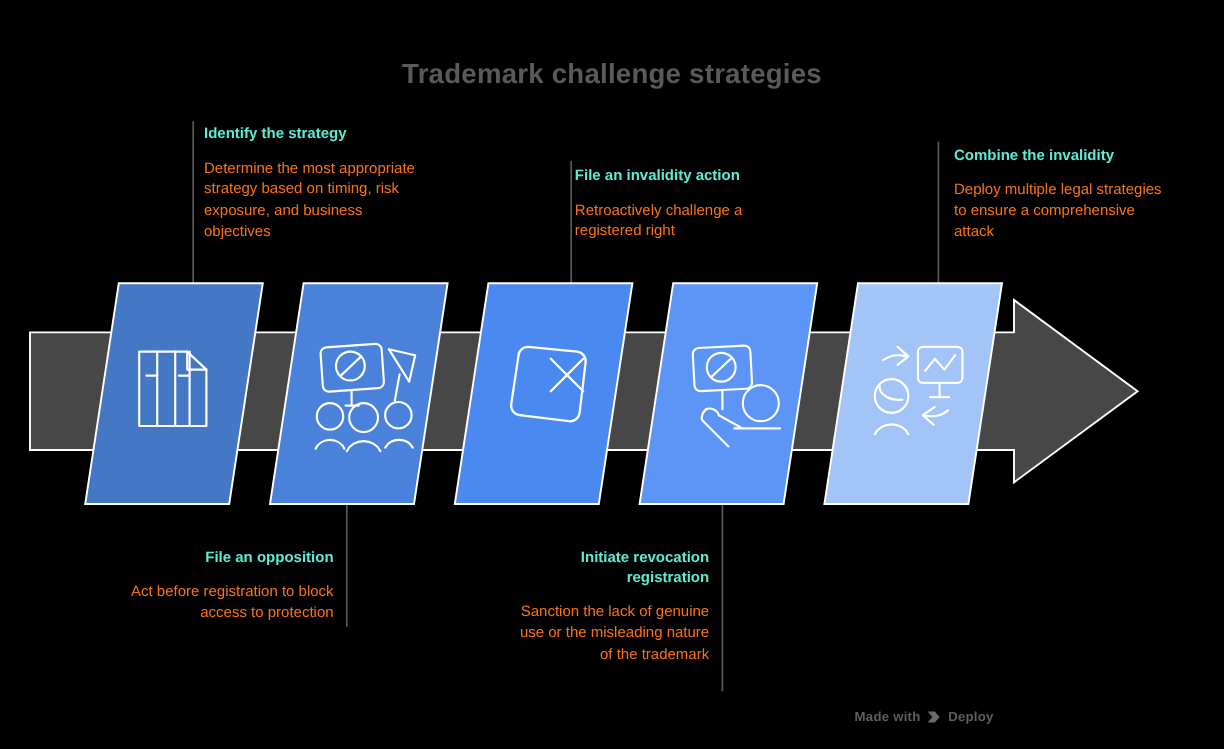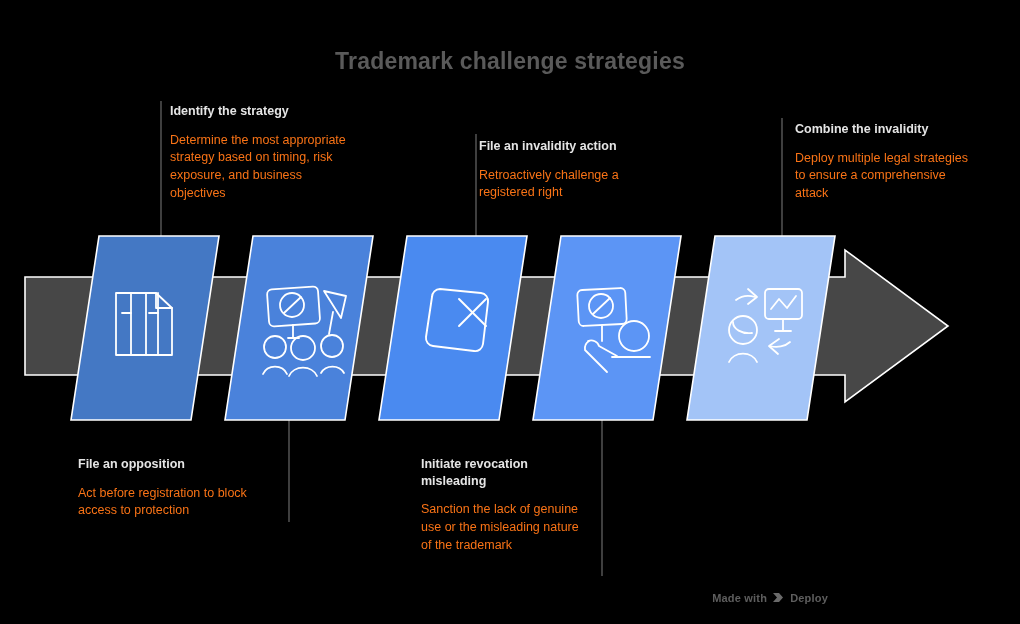--- a/index.html
+++ b/index.html
@@ -34,32 +34,32 @@
     width: 1020px; height: 624px;
   }
 
   
   .callout {
     position: absolute;
   }
   .callout .c-title {
     font-size: 12.5px;
     font-weight: bold;
-    color: #e5e5e5;
+    color: #5eead4;
     line-height: 1.32;
     margin-bottom: 12px;
   }
   .callout .c-body {
     font-size: 12.5px;
     font-weight: normal;
     color: #f97316;
     line-height: 1.42;
   }
   .callout.align-left  { text-align: left; }
-  .callout.align-right { }
+  .callout.align-right { text-align: right; }
 
   
   #footer {
     position: absolute;
     right: 28px; bottom: 20px;
     display: flex;
     align-items: flex-start;
     gap: 5px;
     font-size: 11px;
     font-weight: bold;
@@ -193,21 +193,21 @@
     <div class="c-title">File an opposition</div>
     <div class="c-body">Act before registration to block access to protection</div>
   </div>
 
   <div class="callout align-left" style="left:479px; top:138px; width:185px;">
     <div class="c-title">File an invalidity action</div>
     <div class="c-body">Retroactively challenge a registered right</div>
   </div>
 
   <div class="callout align-right" style="left:421px; top:456px; width:170px;">
-    <div class="c-title">Initiate revocation misleading</div>
+    <div class="c-title">Initiate revocation registration</div>
     <div class="c-body">Sanction the lack of genuine use or the misleading nature of the trademark</div>
   </div>
 
   <div class="callout align-left" style="left:795px; top:121px; width:175px;">
     <div class="c-title">Combine the invalidity</div>
     <div class="c-body">Deploy multiple legal strategies to ensure a comprehensive attack</div>
   </div>
 
   <div id="footer">
     <span>Made with</span>

